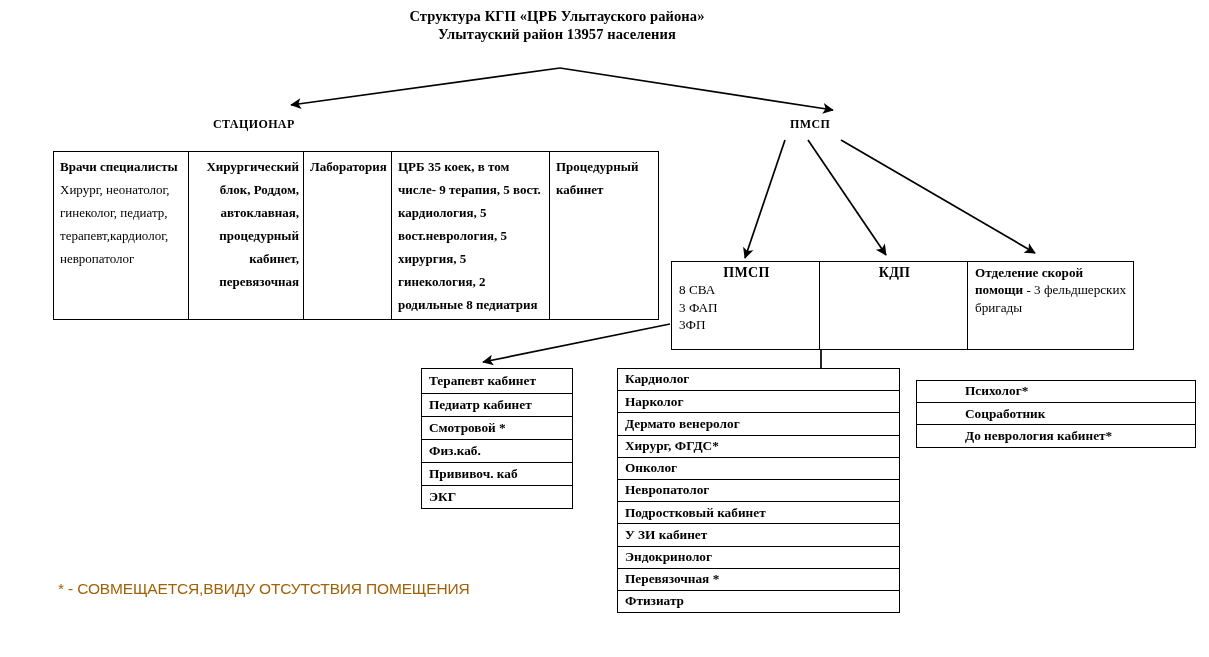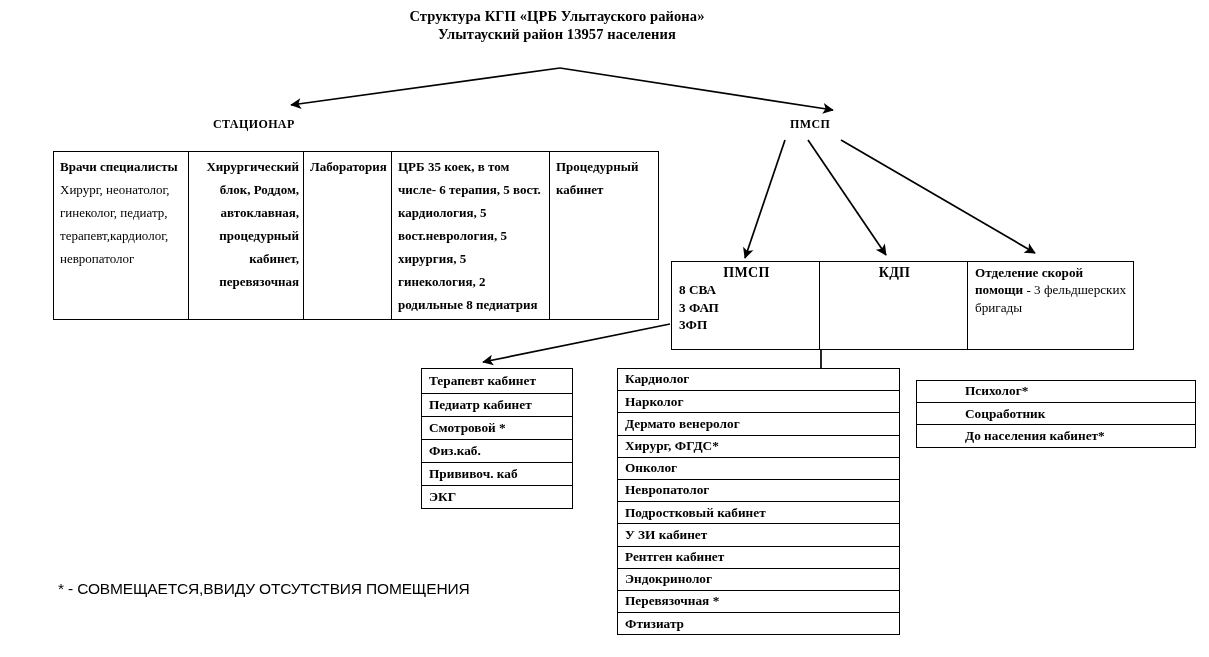--- a/index.html
+++ b/index.html
@@ -89,21 +89,21 @@
     height: 89px;
   }
   #pmsp-table td { font-size: 13.2px; line-height: 17.4px; padding: 2px 5px 2px 7px; }
   #pmsp-table .colhead {
     display: block;
     text-align: center;
     font-weight: bold;
     font-size: 14px;
     letter-spacing: 0.3px;
   }
-  #pmsp-table .line { display: block; font-weight: bold; }
+  #pmsp-table .line { display: block; }
   #pmsp-table .emerg-head { font-weight: bold; }
 
   
   .list-box {
     position: absolute;
     border-collapse: collapse;
     table-layout: fixed;
     background: #ffffff;
   }
   .list-box td {
@@ -127,21 +127,21 @@
 
   
   #footnote {
     position: absolute;
     left: 58px;
     top: 580px;
     font-family: "Liberation Sans", "DejaVu Sans", sans-serif;
     font-size: 15.5px;
     letter-spacing: -0.15px;
     white-space: nowrap;
-    color: #000000;
+    color: #a16207;
   }
 </style>
 </head>
 <body>
 
 <div id="canvas">
 
   <svg id="arrow-layer" viewBox="0 0 1209 657" width="1209" height="657" xmlns="http://www.w3.org/2000/svg">
     <defs>
       <marker id="ah" viewBox="0 0 12 12" refX="10.2" refY="6" markerWidth="7.4" markerHeight="7.4" orient="auto-start-reverse">
@@ -185,21 +185,21 @@
         <td>
           <span class="cell-head-left">Врачи специалисты</span>
           <span class="cell-body">Хирург, неонатолог, гинеколог, педиатр, терапевт,кардиолог, невропатолог</span>
         </td>
         <td class="cell-center">Хирургический блок, Роддом, автоклавная, процедурный кабинет, перевязочная</td>
         <td>
           <span class="cell-head-left">Лаборатория</span>
         </td>
         <td>
           <span class="bold-run">ЦРБ 35 коек, в том числе-</span>
-          <span class="bold-run">6 терапия,</span>
+          <span class="bold-run">9 терапия,</span>
           <span class="bold-run">5 вост. кардиология,</span>
           <span class="bold-run">5 вост.неврология,</span>
           <span class="bold-run">5 хирургия,</span>
           <span class="bold-run">5 гинекология,</span>
           <span class="bold-run">2 родильные</span>
           <span class="bold-run">8 педиатрия</span>
         </td>
         <td>
           <span class="cell-head-left">Процедурный кабинет</span>
         </td>
@@ -274,43 +274,40 @@
       <tr>
           <td>Невропатолог</td>
         </tr>
       <tr>
           <td>Подростковый кабинет</td>
         </tr>
       <tr>
           <td>У ЗИ кабинет</td>
         </tr>
       <tr>
-          <td>Рентген кабинет</td>
-        </tr>
-      <tr>
           <td>Эндокринолог</td>
         </tr>
       <tr>
           <td>Перевязочная *</td>
         </tr>
       <tr>
           <td>Фтизиатр</td>
         </tr>
     </tbody>
   </table>
 
   <table class="list-box" id="social-list">
     <tbody>
       <tr>
           <td>Психолог*</td>
         </tr>
       <tr>
           <td>Соцработник</td>
         </tr>
       <tr>
-          <td>До населения кабинет*</td>
+          <td>До неврология кабинет*</td>
         </tr>
     </tbody>
   </table>
 
   <div id="footnote">* - СОВМЕЩАЕТСЯ,ВВИДУ ОТСУТСТВИЯ ПОМЕЩЕНИЯ</div>
 
 </div>
 
 </body></html>

